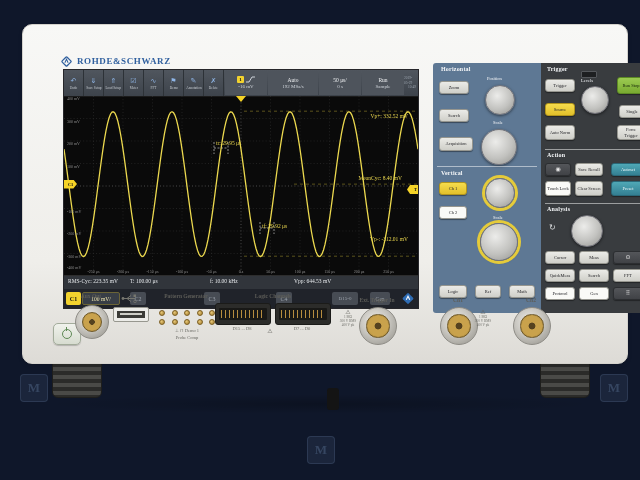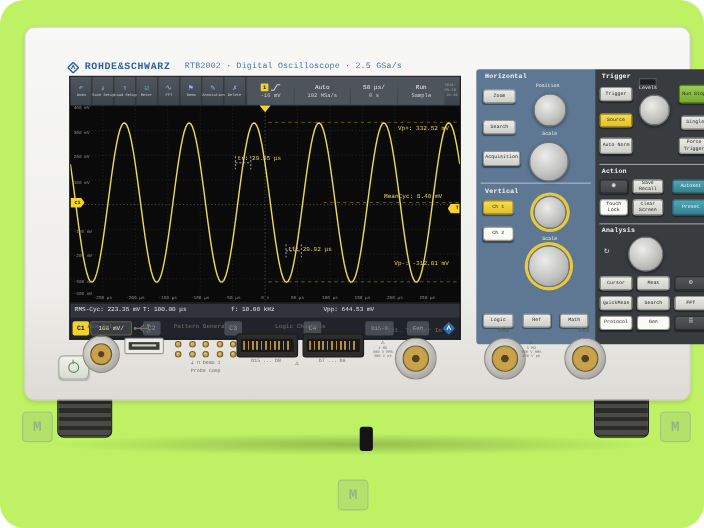--- a/index.html
+++ b/index.html
@@ -1,17 +1,17 @@
 <!DOCTYPE html>
 <html><head>
 <meta charset="utf-8">
 <style>
   html,body{margin:0;padding:0;background:#ffffff;}
-  #stage{position:relative;width:640px;height:480px;background:#bef264;overflow:hidden;
-         font-family:Liberation Mono, monospace;border-radius:22px;}
+  #stage{position:relative;width:640px;height:480px;background:#0f172a;overflow:hidden;
+         font-family:Liberation Serif, serif;}
   
   #device{position:absolute;left:22px;top:24px;width:604px;height:338px;border-radius:10px;
           background:linear-gradient(180deg,#f8f8f6 0%,#efeeea 70%,#dddbd6 100%);
           border:1px solid #d4d2cc;box-shadow:0 2px 4px rgba(0,0,0,.12);z-index:2;}
   #shadow{position:absolute;left:40px;top:394px;width:560px;height:20px;z-index:0;
           background:radial-gradient(ellipse at center,rgba(0,0,0,.22) 0%,rgba(0,0,0,0) 70%);}
   .foot{position:absolute;top:350px;width:48px;height:46px;z-index:1;border:1px solid #1e1e1c;
         border-radius:0 0 6px 6px;
         background:repeating-linear-gradient(180deg,#4a4a47 0 4px,#2b2b29 4px 8px);}
   #foot-left{left:52px;} #foot-right{left:540px;}
@@ -133,21 +133,20 @@
   <div id="stub"></div>
 
   <div id="device">
 
     <div id="brand">
       <svg width="11" height="11" viewBox="0 0 12 12">
         <rect x="2.2" y="2.2" width="7.6" height="7.6" rx="1" transform="rotate(45 6 6)" fill="none" stroke="#2f5f9e" stroke-width="1.4"></rect>
         <path d="M4.2 7.4 L6 3.6 L7.8 7.4" fill="none" stroke="#2f5f9e" stroke-width="1.1"></path>
       </svg>
       <span id="brand-name">ROHDE&amp;SCHWARZ</span>
-      <span id="brand-model">RTB2002 · Digital Oscilloscope · 2.5 GSa/s</span>
     </div>
 
     <div id="screen">
       <div id="toolbar">
         <div id="toolbar-icons" style="display:flex;">
             <div class="tb-item">
               <div class="tb-glyph">↶</div>
               <div class="tb-label">Undo</div>
             </div>
             <div class="tb-item">

